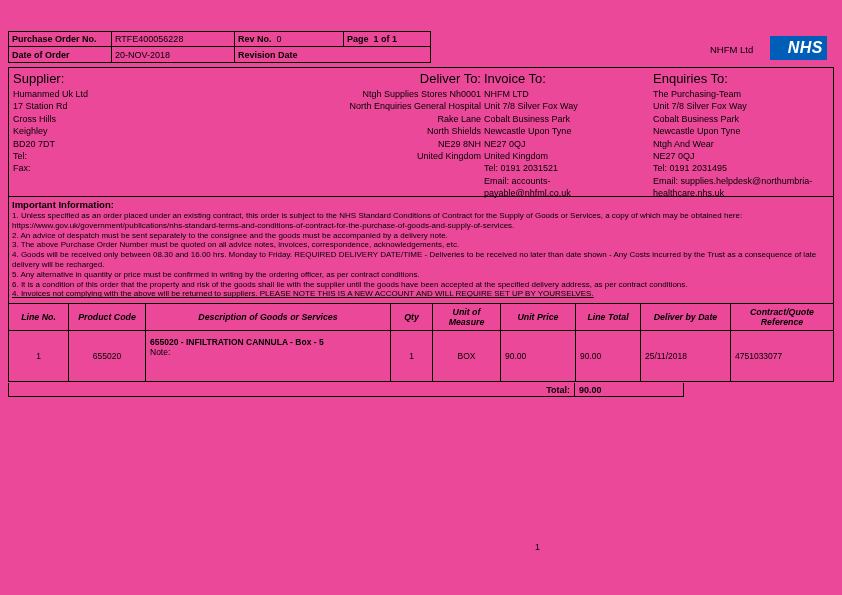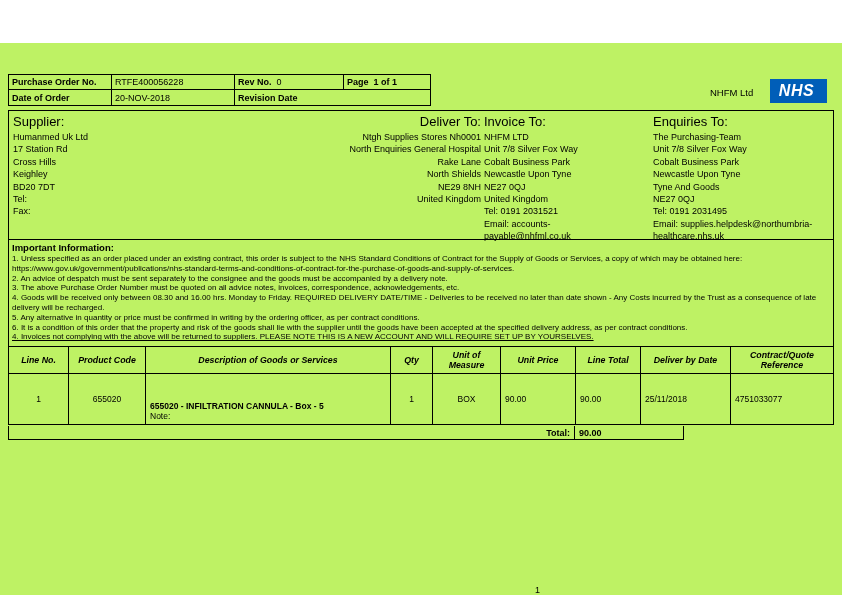--- a/index.html
+++ b/index.html
@@ -4,21 +4,21 @@
 <style>
   * { margin: 0; padding: 0; box-sizing: border-box; }
   html, body { background: #fff; }
   body {
     width: 842px; height: 595px;
     font-family: "Liberation Sans", "DejaVu Sans", sans-serif;
     color: #000;
     position: relative;
     overflow: hidden;
   }
-  .page { position: absolute; inset: 0; background: #bef264; margin-top: 43px; }
+  .page { position: absolute; inset: 0; background: #ec4899; }
 
   
   .po-header {
     position: absolute; left: 8px; top: 31px; width: 423px;
     display: grid;
     grid-template-columns: 103px 123px 109px 86px;
     grid-auto-rows: 15px;
     border: 1px solid #000;
     font-size: 9px;
   }
@@ -30,21 +30,21 @@
   }
   .po-header .r1 { border-bottom: 1px solid #000; }
   .po-header .last-col { border-right: none; }
   .po-header .span2 { grid-column: span 2; border-right: none; }
   .bold { font-weight: bold; }
 
   .org-name { position: absolute; left: 710px; top: 44px; font-size: 9.5px; }
   .nhs-logo {
     position: absolute; left: 770px; top: 36px; width: 57px; height: 24px;
     background: #005EB8;
-    display: flex; align-items: center; justify-content: center;
+    display: flex; align-items: center; justify-content: flex-end;
     padding-right: 4px;
   }
   .nhs-logo-text {
     color: #fff; font-weight: bold; font-style: italic;
     font-size: 16px; letter-spacing: 0.5px;
   }
 
   
   .addresses {
     position: absolute; left: 8px; top: 67px; width: 826px; height: 130px;
@@ -90,21 +90,21 @@
   .trow .tcell:last-child { border-right: none; }
   .brow .tcell {
     border-right: 1px solid #000;
     height: 50px;
     font-size: 8.5px;
     display: flex; align-items: center;
   }
   .brow .tcell.center { justify-content: center; }
   .brow .tcell.left { justify-content: flex-start; padding-left: 4px; }
   .brow .desc-cell {
-    flex-direction: column; align-items: flex-start; justify-content: flex-end;
+    flex-direction: column; align-items: flex-start; justify-content: flex-start;
     padding: 6px 4px 3px 4px;
   }
   .desc-text { font-weight: bold; font-size: 8.5px; }
   .note-text { font-size: 8.5px; }
 
   .total-row {
     position: absolute; left: 8px; top: 383px; width: 676px; height: 14px;
     border: 1px solid #000; border-top: none;
     display: grid; grid-template-columns: 566px 64px;
     font-size: 9px; font-weight: bold;
@@ -191,21 +191,21 @@
         </div>
     </div>
     <div class="addr-col enquiries">
       <div class="addr-heading">Enquiries To:</div>
       <div>
 
       <div class="addr-line">The Purchasing-Team</div>
           <div class="addr-line">Unit 7/8 Silver Fox Way</div>
           <div class="addr-line">Cobalt Business Park</div>
           <div class="addr-line">Newcastle Upon Tyne</div>
-          <div class="addr-line">Tyne And Goods</div>
+          <div class="addr-line">Ntgh And Wear</div>
           <div class="addr-line">NE27 0QJ</div>
           <div class="addr-line">Tel: 0191 2031495</div>
           <div class="addr-line">Email: supplies.helpdesk@northumbria-</div>
           <div class="addr-line">healthcare.nhs.uk</div>
         </div>
     </div>
   </div>
 
   <div class="important">
     <div class="important-title">Important Information:</div>

